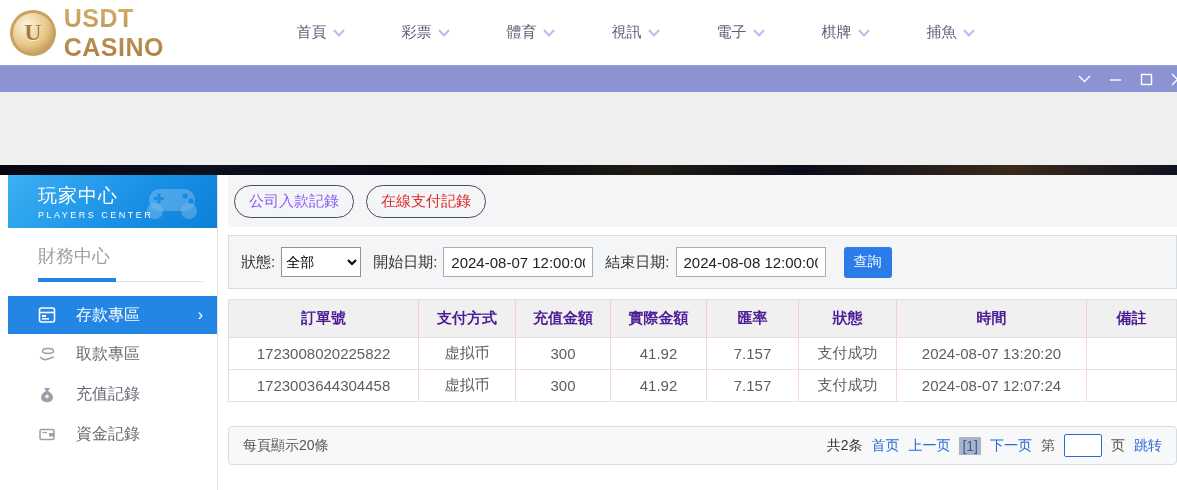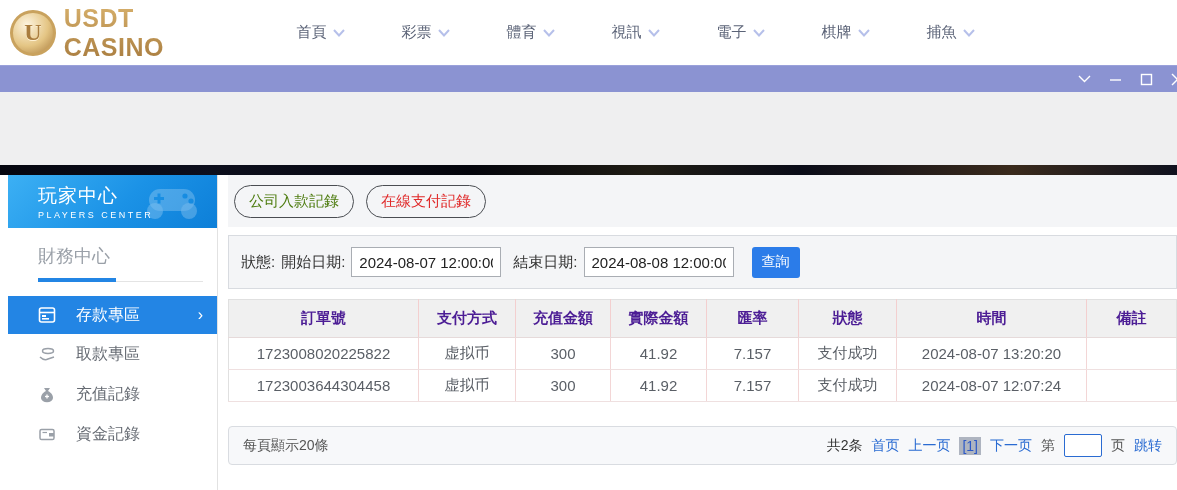--- a/index.html
+++ b/index.html
@@ -52,21 +52,21 @@
   .sb-item { height:40px; display:flex; align-items:center; padding-left:30px; gap:20px;
     font-size:16px; color:#666b73; cursor:pointer; }
   .sb-item.active { height:38px; background:#2385e4; color:#fff; }
   .sb-item .arrow { margin-left:auto; margin-right:14px; font-size:16px; color:#fff; }
   .sb-icon { width:18px; height:18px; flex-shrink:0; }
 
   
   .content { flex:1; margin-left:10px; min-width:0; }
   .tabs-row { height:52px; background:#f4f5f7; display:flex; align-items:center; gap:12px; padding-left:6px; }
   .pill { padding:6px 14px; border:1.5px solid #4a4d52; border-radius:17px; font-size:15px;
-    color:#4d7c0f; background:transparent; cursor:pointer; white-space:nowrap; }
+    color:#8b5cf6; background:transparent; cursor:pointer; white-space:nowrap; }
   .pill.red { color:#e02a2a; }
 
   .filter-box { margin-top:8px; height:54px; border:1px solid #d8dbe0; background:#f4f5f7;
     display:flex; align-items:center; padding:0 12px; font-size:15px; color:#333; }
   .filter-box label { margin-right:6px; white-space:nowrap; }
   .status-select { width:80px; height:30px; border:1px solid #8f9399; background:#fff;
     font-size:14px; margin-right:12px; font-family:inherit; }
   .date-input { width:150px; height:30px; border:1px solid #a9adb3; background:#fff;
     font-size:15px; padding:0 7px; color:#222; margin-right:12px; font-family:inherit; }
   .search-btn { width:48px; height:31px; background:#2b7ce9; color:#fff; border:none;
@@ -236,20 +236,23 @@
 
   <section class="content">
 
     <div class="tabs-row">
       <button class="pill">公司入款記錄</button>
       <button class="pill red">在線支付記錄</button>
     </div>
 
     <div class="filter-box">
       <label>狀態:</label>
+      <select class="status-select">
+        <option>全部</option>
+      </select>
       <label>開始日期:</label>
       <input class="date-input" type="text" value="2024-08-07 12:00:00" style="">
       <label>結束日期:</label>
       <input class="date-input" type="text" value="2024-08-08 12:00:00" style="">
       <button class="search-btn">查詢</button>
     </div>
 
     <table class="data-table">
       <colgroup>
         <col style="width:190px">

